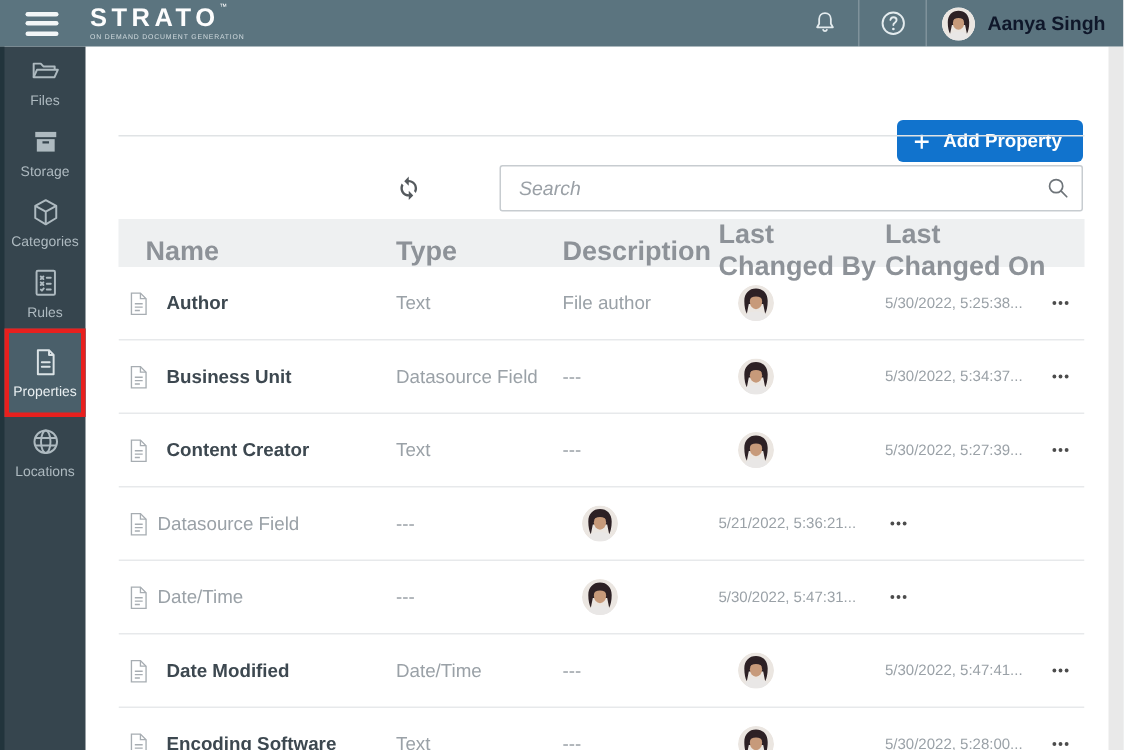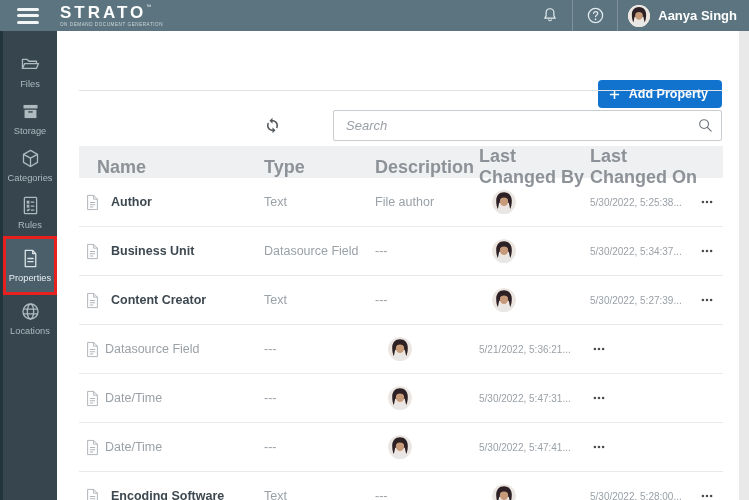--- a/index.html
+++ b/index.html
@@ -15,25 +15,25 @@
   .hamburger span{display:block;height:3px;border-radius:2px;background:#f2f6f7;}
   .brand{margin-left:21px;line-height:1;color:#fff;}
   .brand .word{font-size:17px;font-weight:700;letter-spacing:3px;color:#fdfdfd;}
   .brand sup{font-size:5px;letter-spacing:0;vertical-align:top;}
   .brand .tagline{font-size:4.6px;letter-spacing:.55px;color:#cfd9dd;margin-top:2px;text-transform:uppercase;}
   .tb-right{margin-left:auto;display:flex;align-items:center;height:100%;}
   .tb-icon{width:44px;height:100%;display:flex;align-items:center;justify-content:center;cursor:pointer;}
   .tb-sep{width:1px;height:100%;background:rgba(255,255,255,.22);}
   .tb-user{display:flex;align-items:center;gap:8px;padding:0 12px 0 10px;height:100%;cursor:pointer;}
   .tb-avatar{width:22px;height:22px;border-radius:50%;overflow:hidden;background:#fff;}
-  .tb-name{color:#ffffff;font-size:13px;font-weight:700;}
+  .tb-name{color:#0f172a;font-size:13px;font-weight:700;}
 
   
   .sidebar{position:absolute;left:0;top:31px;width:57px;height:469px;background:#36454e;
-           border-left:3px solid #22343c;box-sizing:border-box;padding-top:17px;z-index:4;}
+           border-left:3px solid #22343c;box-sizing:border-box;z-index:4;}
   .side-item{height:47px;display:flex;flex-direction:column;align-items:center;justify-content:center;
              gap:4px;color:#aebac0;cursor:pointer;box-sizing:border-box;}
   .side-item .lbl{font-size:9.3px;}
   .side-item svg{width:21px;height:21px;stroke:#aebac0;fill:none;stroke-width:1.5;}
   .side-item.selected{height:59px;background:#4a5f6a;border:3px solid #e8201e;color:#e9eff1;text-align:right;}
   .side-item.selected svg{stroke:#dbe3e6;}
 
   
   .main{position:absolute;left:57px;top:31px;width:692px;height:469px;background:#fff;}
   .scroll-strip{position:absolute;right:0;top:0;width:10px;height:469px;background:#e9e9e9;}
@@ -306,20 +306,21 @@
               <circle cx="5" cy="12" r="2.2"></circle>
               <circle cx="12" cy="12" r="2.2"></circle>
               <circle cx="19" cy="12" r="2.2"></circle>
             </svg>
         </div>
 
         <div class="trow">
           <svg class="doc-ic" viewBox="0 0 20 22">
               <use href="#sym-doc"></use>
             </svg>
+          <span class="c-name">Date Modified</span>
           <span class="c-muted">Date/Time</span>
           <span class="c-muted">---</span>
           <span>
               <svg class="row-avatar" viewBox="0 0 24 24">
                 <use href="#sym-avatar"></use>
               </svg>
             </span>
           <span class="c-date">5/30/2022, 5:47:41...</span>
           <svg class="dots" viewBox="0 0 24 24">
               <circle cx="5" cy="12" r="2.2"></circle>

